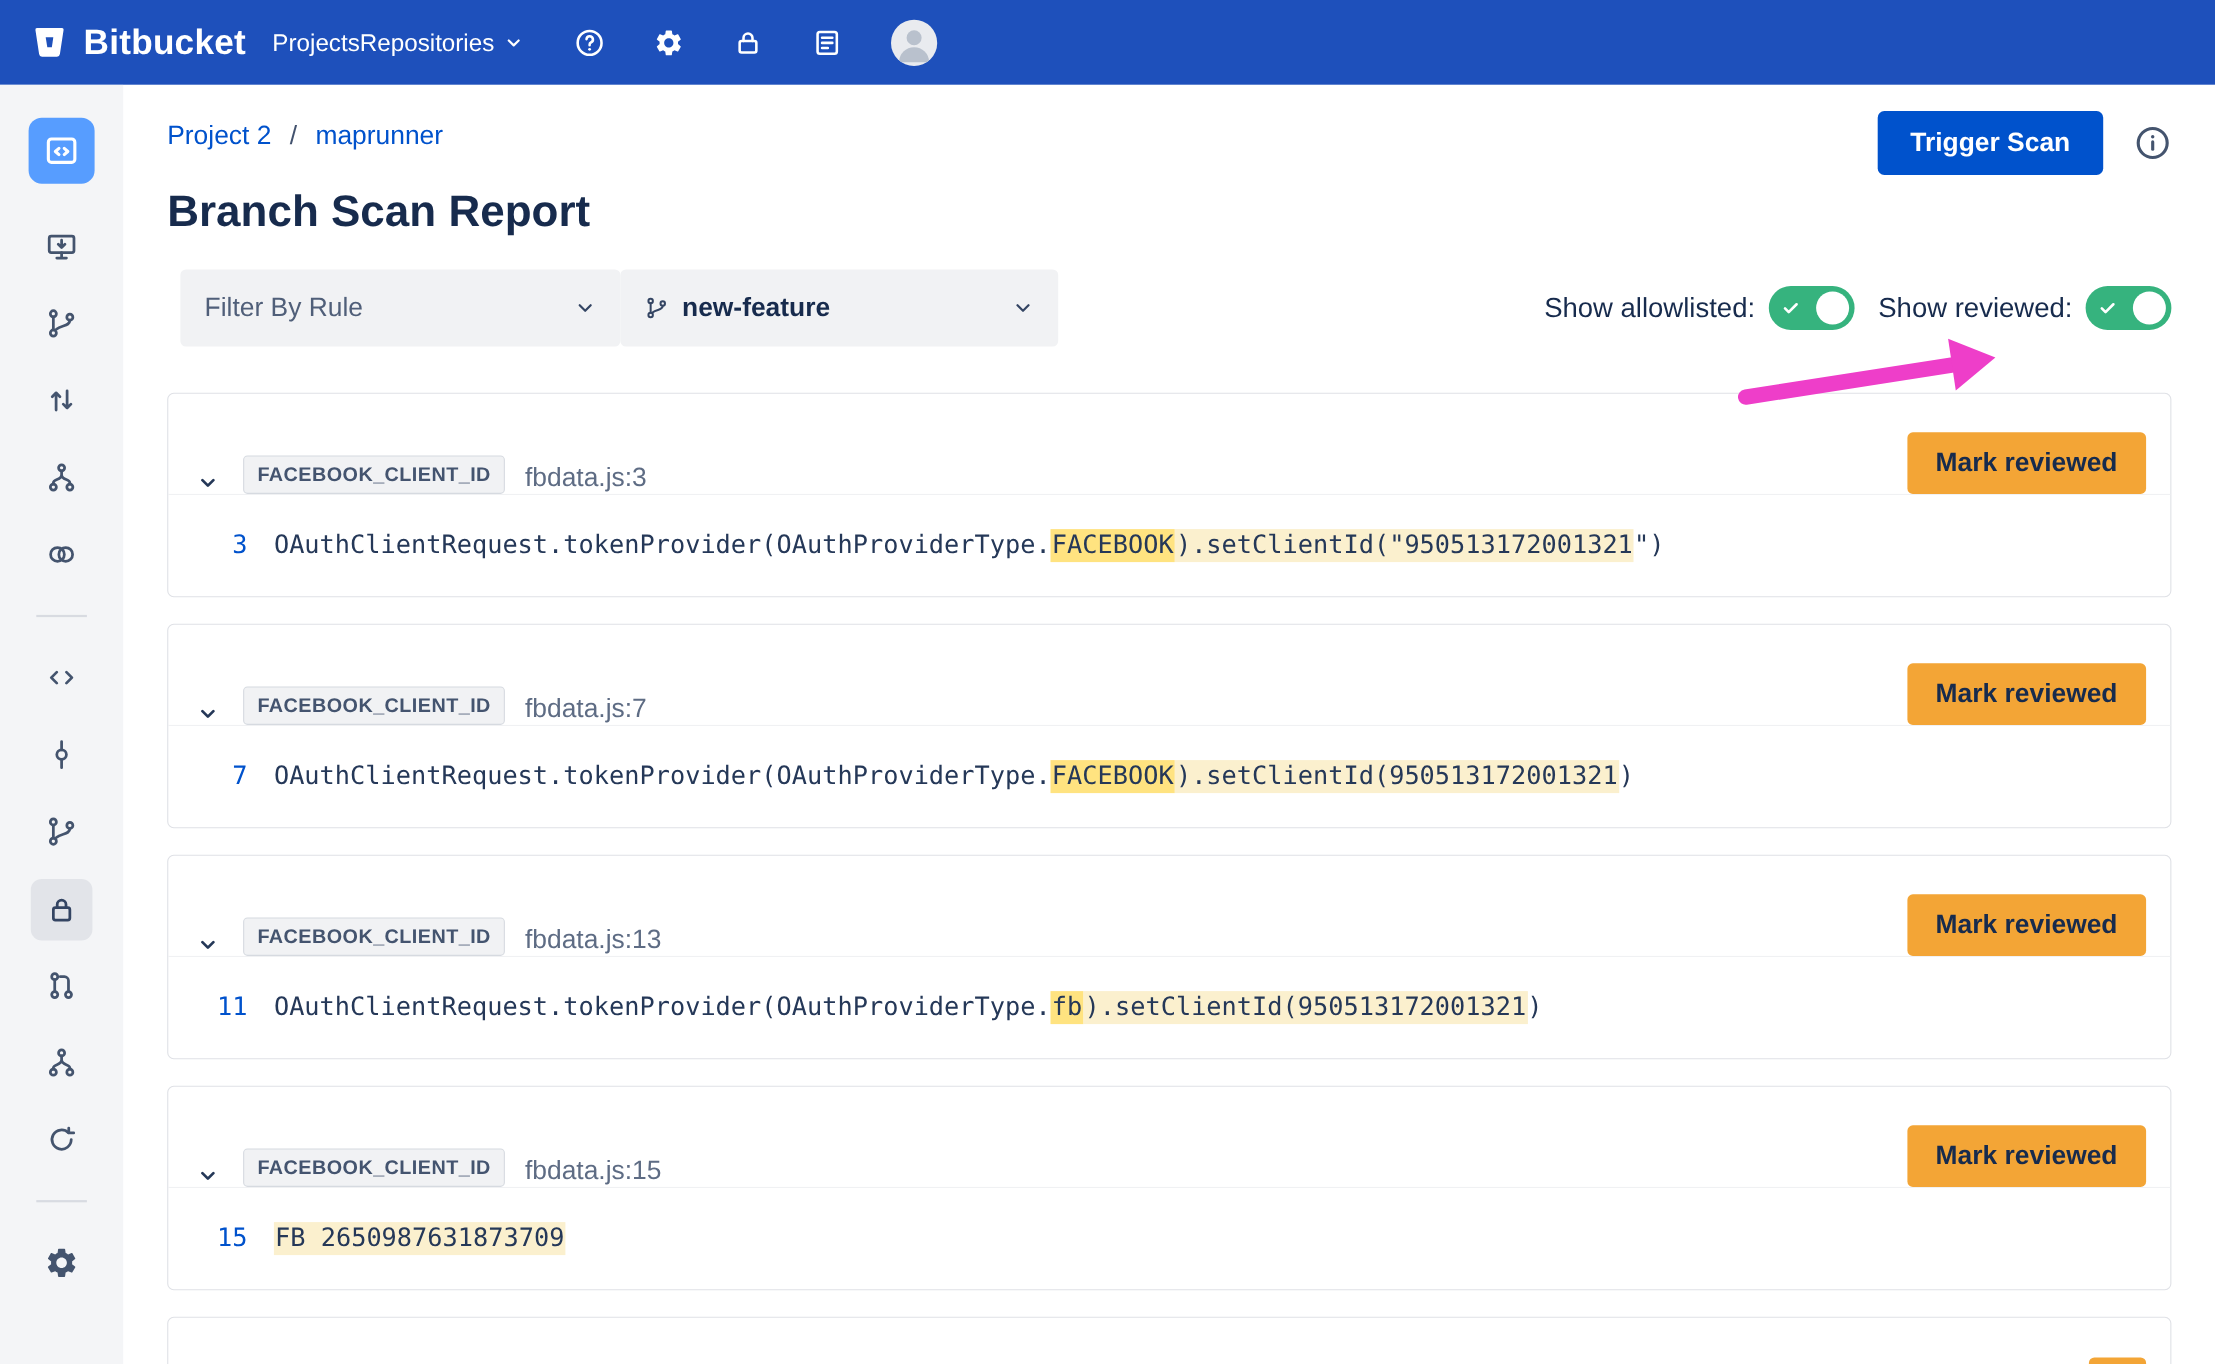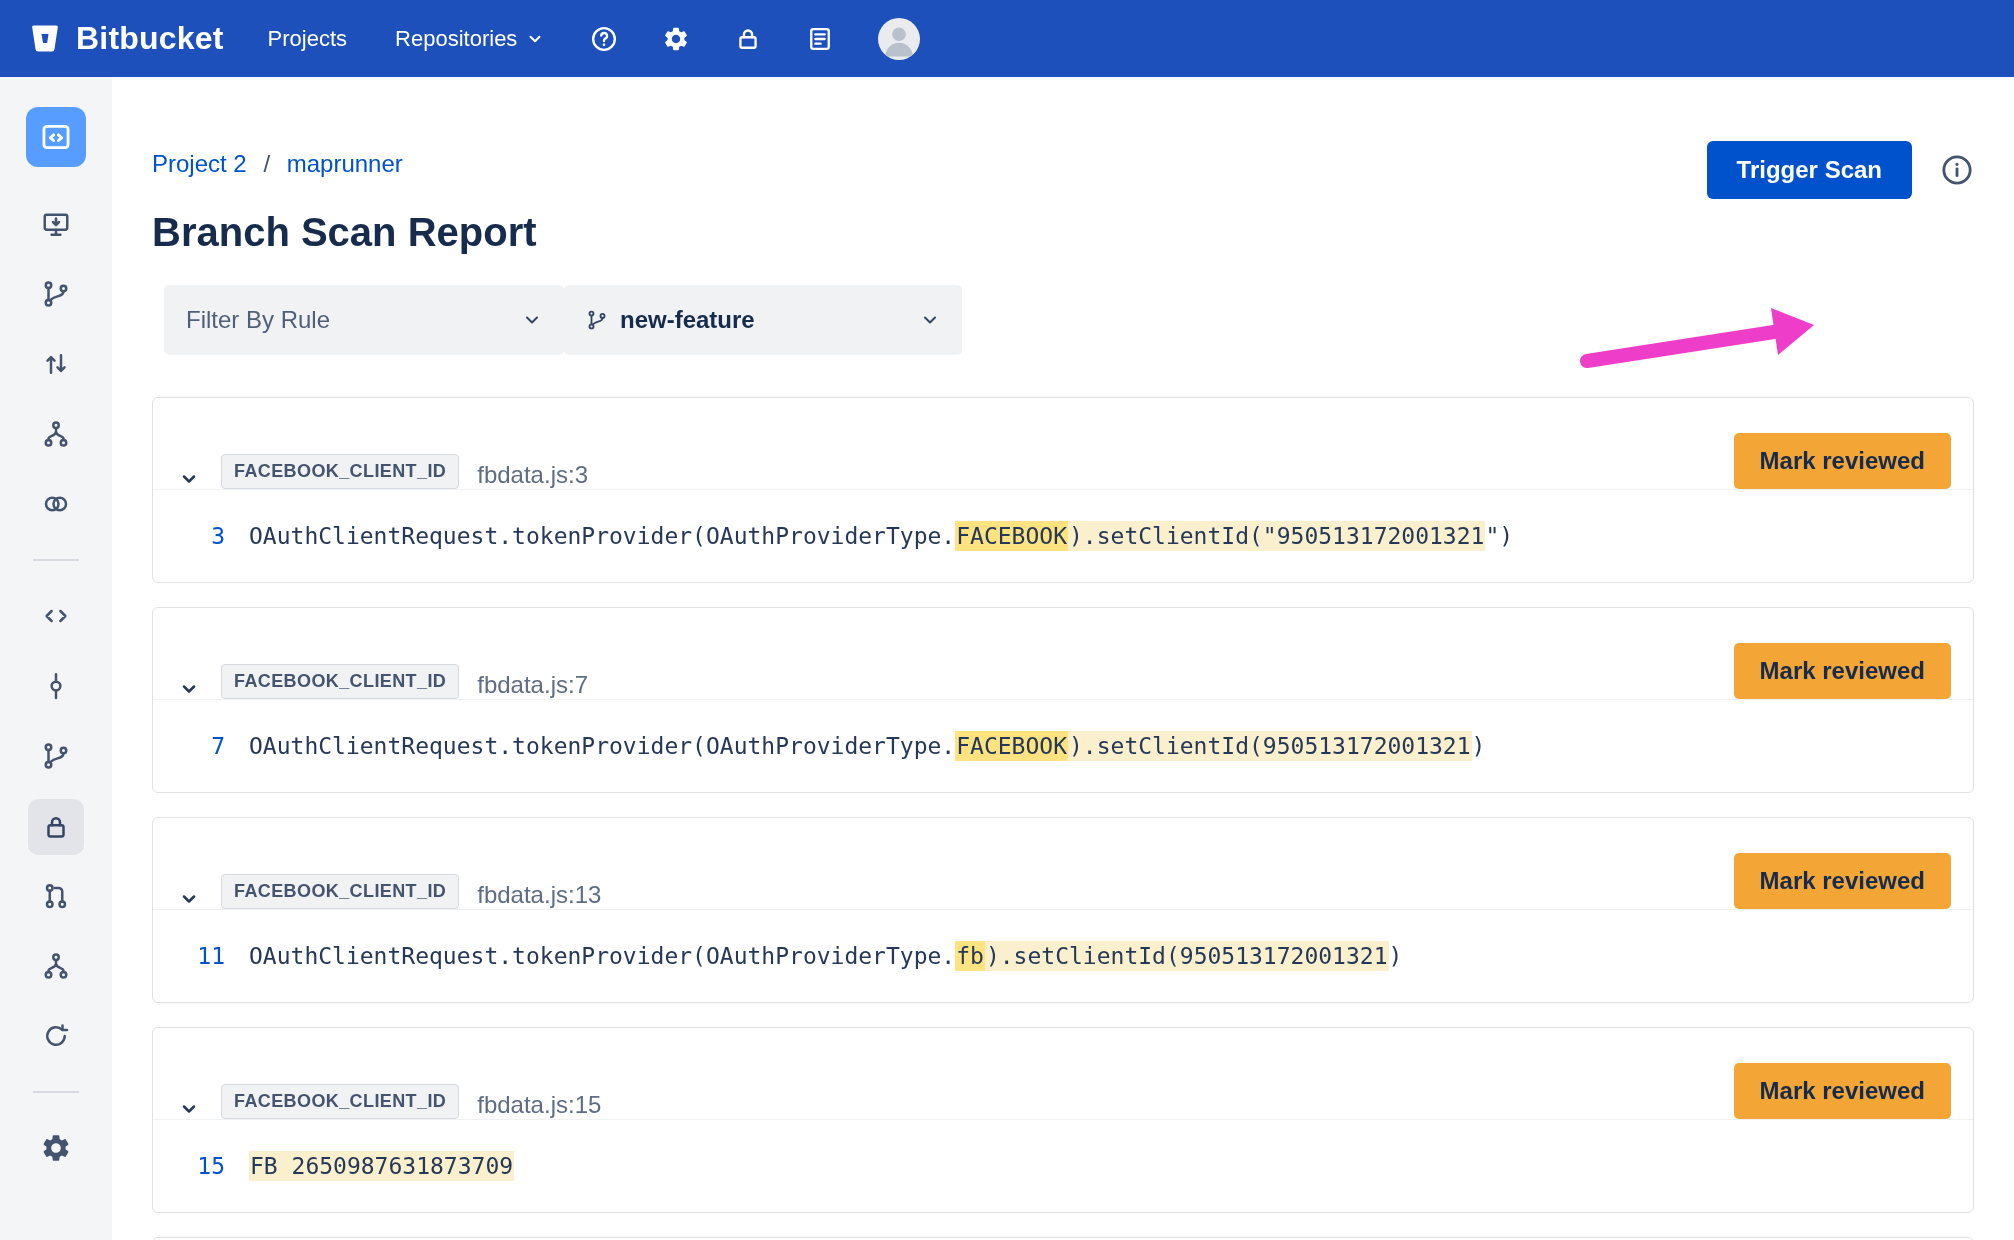--- a/index.html
+++ b/index.html
@@ -11,21 +11,21 @@
   }
   *{margin:0;padding:0;box-sizing:border-box;}
   html,body{width:2014px;height:1240px;overflow:hidden;background:#fff;
     font-family:"Liberation Sans",sans-serif;color:var(--text-dark);}
   svg{display:block;}
 
   
   .header{height:77px;background:var(--header-bg);display:flex;align-items:center;padding:0 26px;}
   .brand{display:flex;align-items:center;gap:12px;cursor:pointer;}
   .brand-text{color:#fff;font-size:32px;font-weight:bold;letter-spacing:.2px;}
-  .top-nav{display:flex;align-items:flex-start;gap:48px;margin-left:44px;}
+  .top-nav{display:flex;align-items:flex-start;margin-left:24px;}
   .top-nav-item{color:#fff;font-size:22px;font-weight:500;display:flex;align-items:center;gap:9px;cursor:pointer;}
   .search-box{margin-left:auto;width:635px;height:56px;background:rgba(255,255,255,.16);
     border-radius:7px;display:flex;align-items:center;padding:0 18px 0 22px;}
   .search-input{flex:1;background:transparent;border:none;outline:none;color:#fff;font-size:23px;font-family:inherit;}
   .search-input::placeholder{color:rgba(255,255,255,.88);}
   .header-icons{display:flex;align-items:center;gap:44px;margin-left:46px;margin-right:4px;}
   .hicon{cursor:pointer;}
   .avatar{width:42px;height:42px;border-radius:50%;background:#E9EBEF;overflow:hidden;cursor:pointer;}
 
   
@@ -36,21 +36,21 @@
     display:flex;align-items:center;justify-content:center;margin-bottom:30px;cursor:pointer;}
   .side-icon{width:54px;height:54px;display:flex;align-items:center;justify-content:center;
     margin-bottom:16px;cursor:pointer;border-radius:8px;}
   .side-tile-gray{width:56px;height:56px;border-radius:10px;background:#E2E4E9;display:flex;
     align-items:center;justify-content:center;margin-bottom:14px;cursor:pointer;}
   .side-divider{width:46px;border-top:2px solid #D8DBE1;margin:12px 0 28px;}
 
   .main{flex:1;position:relative;padding:0 40px;overflow:hidden;}
 
   
-  .top-row{display:flex;justify-content:space-between;align-items:flex-start;padding-top:64px;}
+  .top-row{display:flex;justify-content:space-between;align-items:flex-start;padding-top:24px;}
   .breadcrumb{font-size:24px;padding-top:9px;}
   .crumb-link{color:var(--brand-blue);cursor:pointer;}
   .crumb-sep{color:#42526E;padding:0 10px;}
   .top-actions{display:flex;align-items:center;gap:28px;margin-left:40px;}
   .trigger-btn{height:58px;padding:0 30px;background:var(--brand-blue);color:#fff;font-size:24px;
     font-weight:bold;border:none;border-radius:6px;cursor:pointer;font-family:inherit;}
   .page-title{font-size:40px;font-weight:700;line-height:1.16;margin-top:10px;color:var(--text-dark);}
 
   
   .filter-row{display:flex;align-items:center;margin-top:30px;height:70px;}
@@ -271,20 +271,36 @@
             <circle cx="6" cy="19" r="2.2"></circle>
             <circle cx="18" cy="7.5" r="2.2"></circle>
             <path d="M6 7.2v9.6M18 9.7c0 4.6-6.3 3.4-9.8 6.6"></path>
           </svg>
         <span class="dd-label">new-feature</span>
         <svg class="dd-chevron" width="20" height="20" viewBox="0 0 24 24" fill="none" stroke="#344563" stroke-width="2.4" stroke-linecap="round" stroke-linejoin="round">
             <path d="m6 9 6 6 6-6"></path>
           </svg>
       </div>
 
+      <div class="toggle-group">
+        <span class="toggle-label">Show allowlisted:</span>
+        <div class="toggle">
+          <svg class="check" width="18" height="18" viewBox="0 0 24 24" fill="none" stroke="#fff" stroke-width="3.2" stroke-linecap="round" stroke-linejoin="round">
+              <path d="m5 12.5 4.5 4.5L19 7.5"></path>
+            </svg>
+          <div class="knob"></div>
+        </div>
+        <span class="toggle-label lbl2">Show reviewed:</span>
+        <div class="toggle">
+          <svg class="check" width="18" height="18" viewBox="0 0 24 24" fill="none" stroke="#fff" stroke-width="3.2" stroke-linecap="round" stroke-linejoin="round">
+              <path d="m5 12.5 4.5 4.5L19 7.5"></path>
+            </svg>
+          <div class="knob"></div>
+        </div>
+      </div>
 
     </div>
 
     <svg class="annotation-arrow" width="300" height="100" viewBox="0 0 300 100">
       <path d="M35 88 L222 59"></path>
       <polygon points="262,52 226,82 219,35"></polygon>
     </svg>
 
     <div class="findings" id="findings-list">
 

